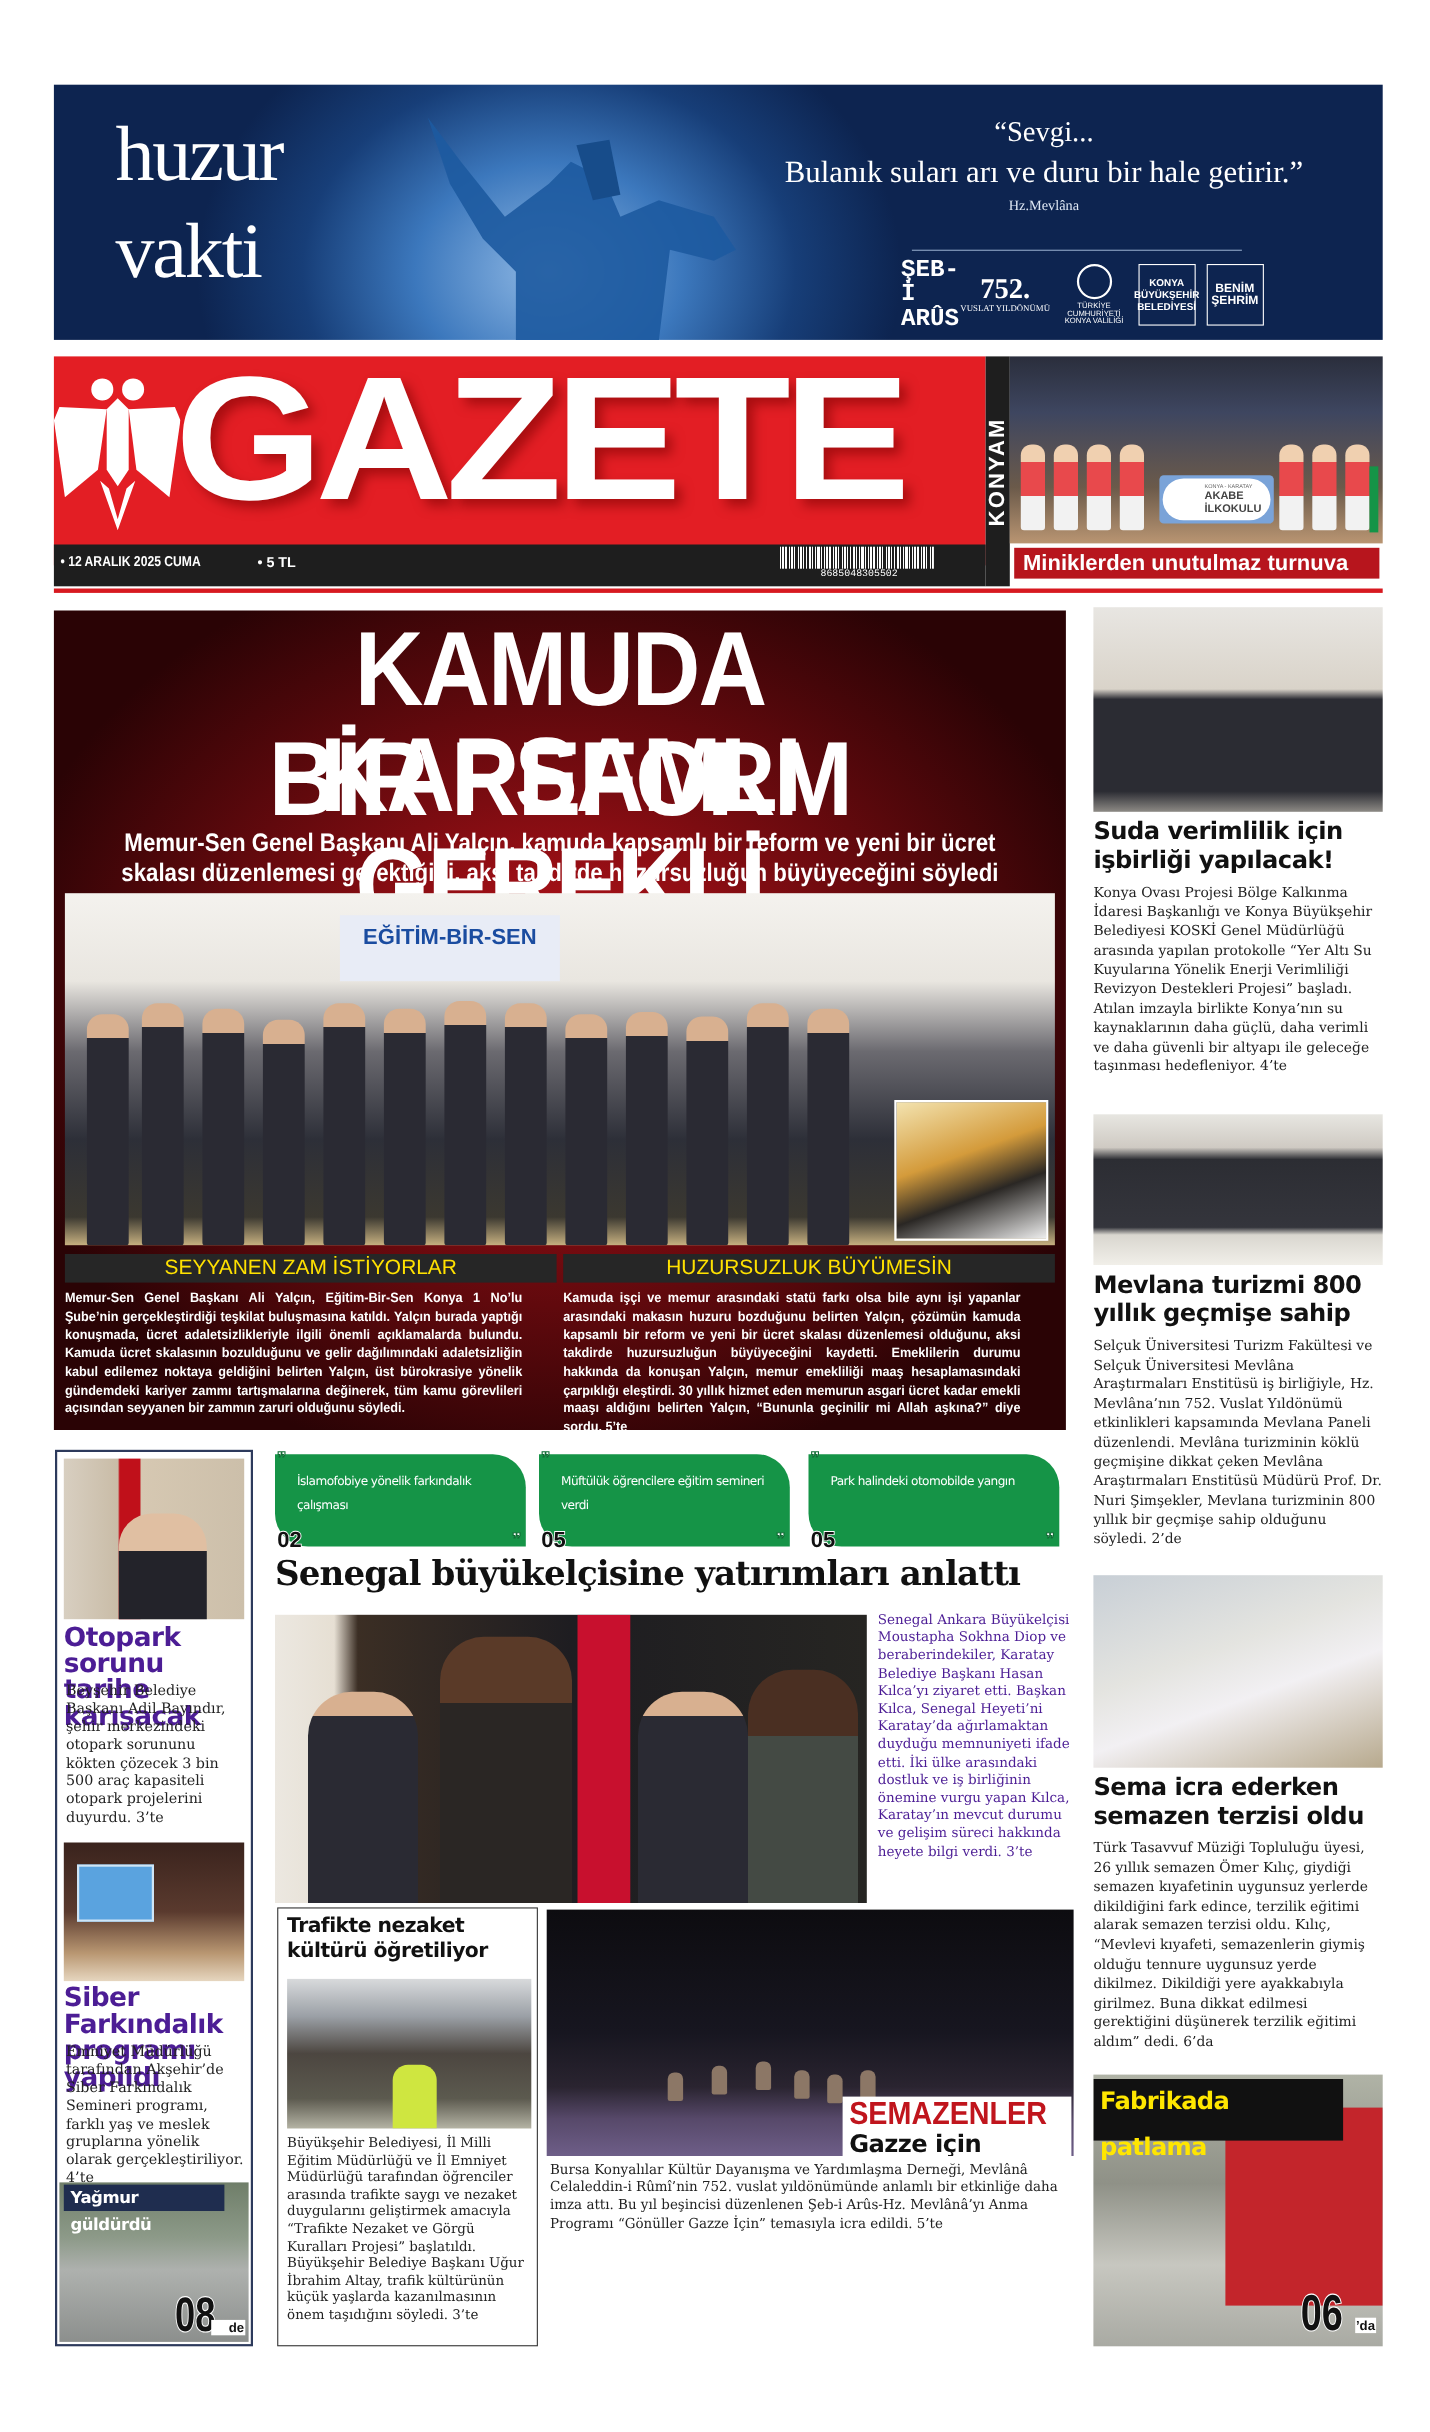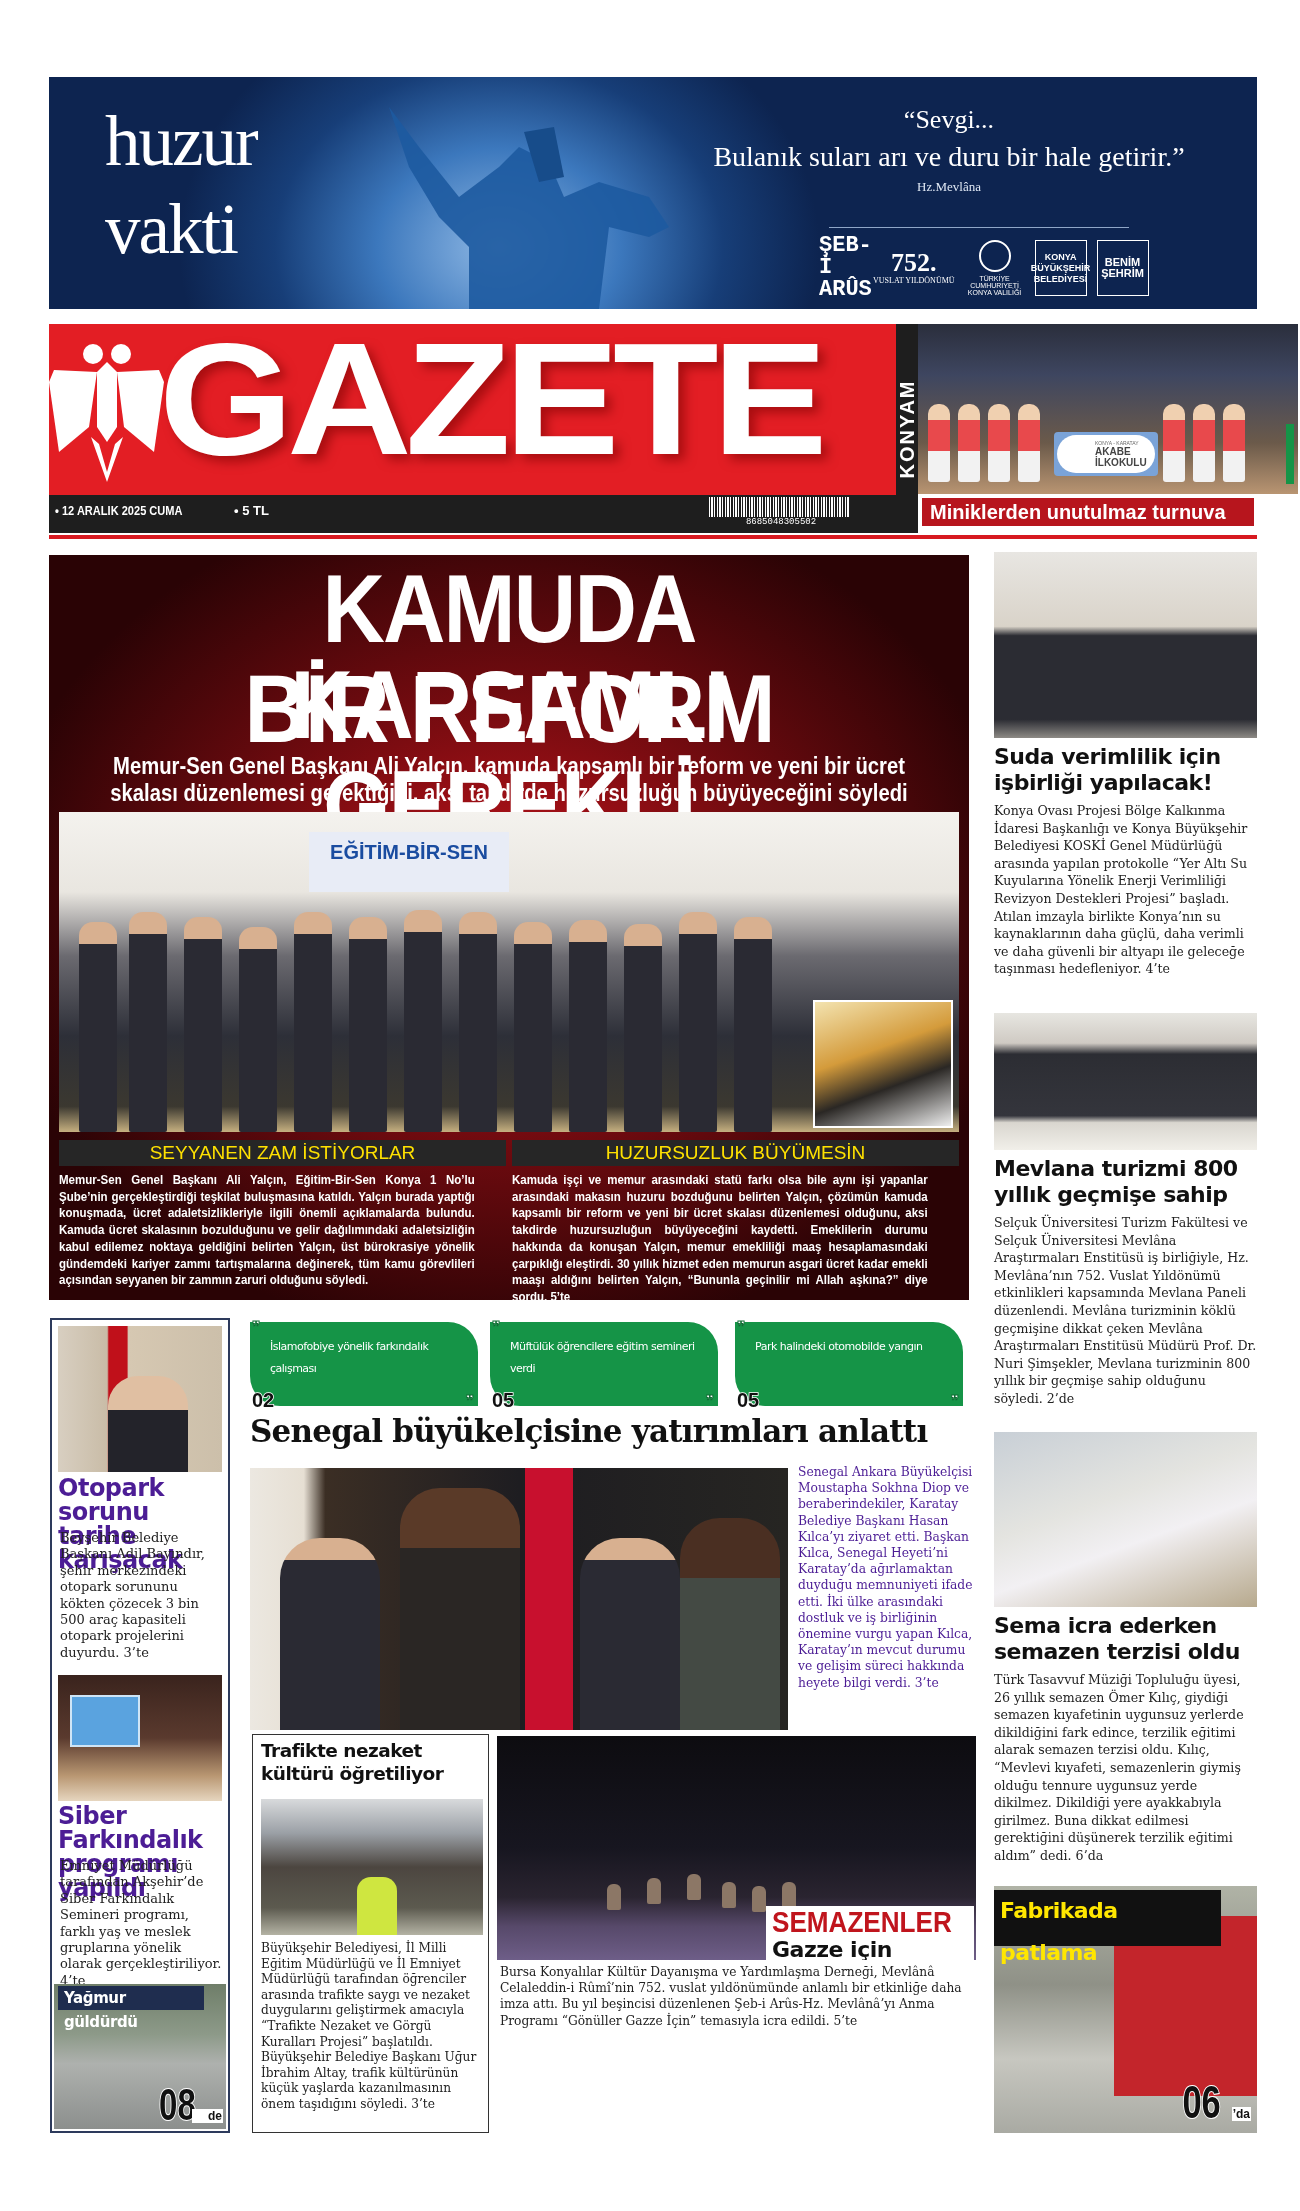--- a/index.html
+++ b/index.html
@@ -41,21 +41,21 @@
   #masthead-bar .price { position: absolute; left: 185px; top: 8px; color: #fff; font-size: 13px; font-weight: bold; }
   #masthead-bar .barcode { position: absolute; left: 660px; top: 2px; width: 140px; height: 20px;
     background: repeating-linear-gradient(90deg, #fff 0 1px, #1e1e1e 1px 2px, #fff 2px 4px, #1e1e1e 4px 5px, #fff 5px 6px, #1e1e1e 6px 8px); }
   #masthead-bar .barcode-num { position: absolute; left: 662px; top: 22px; width: 140px; font-size: 9px; color: #fff; text-align:center; font-family: "Liberation Mono", monospace; }
   #konyam { left: 896px; top: 324px; width: 22px; height: 209px; background: #1e1e1e; }
   #konyam span { position: absolute; left: 50%; top: 50%; transform: translate(-50%,-50%) rotate(-90deg); color: #fff;
     font-weight: 900; font-size: 20px; letter-spacing: 2px; white-space: nowrap; }
 
   
   #teaser { left: 918px; top: 324px; width: 339px; height: 209px; }
-  #teaser .photo { position: absolute; left: 0; top: 0; width: 380px; height: 170px;
+  #teaser .photo { position: absolute; left: 0; top: 0; width: 339px; height: 170px;
     background: linear-gradient(180deg, #2a2e3c 0%, #3e4660 30%, #6b5a4a 70%, #b99572 100%); overflow: hidden; }
   .kid { position: absolute; bottom: 12px; width: 22px; height: 78px; border-radius: 10px 10px 3px 3px;
     background: linear-gradient(180deg, #f0d0b0 0 16px, #e8494c 16px 60%, #f2f2f2 60% 100%); }
   #teaser .sign { position: absolute; left: 136px; top: 108px; width: 104px; height: 44px; background: #7aa3d8; border-radius: 4px; padding: 3px; }
   #teaser .sign div { background: #fff; border-radius: 20px; height: 38px; display: flex; flex-direction: column; justify-content: center; padding-left: 38px; }
   #teaser .sign .s1 { font-size: 5px; color: #666; }
   #teaser .sign .s2 { font-size: 10px; font-weight: bold; color: #444; line-height: 11px; }
   #teaser .sidetag { position: absolute; right: 4px; top: 100px; width: 8px; height: 60px; background: #159447; }
   #teaser .caption { position: absolute; left: 4px; top: 174px; width: 332px; height: 28px; background: #b7151d;
     color: #fff; font-weight: 900; font-size: 20px; line-height: 28px; padding-left: 8px; }

